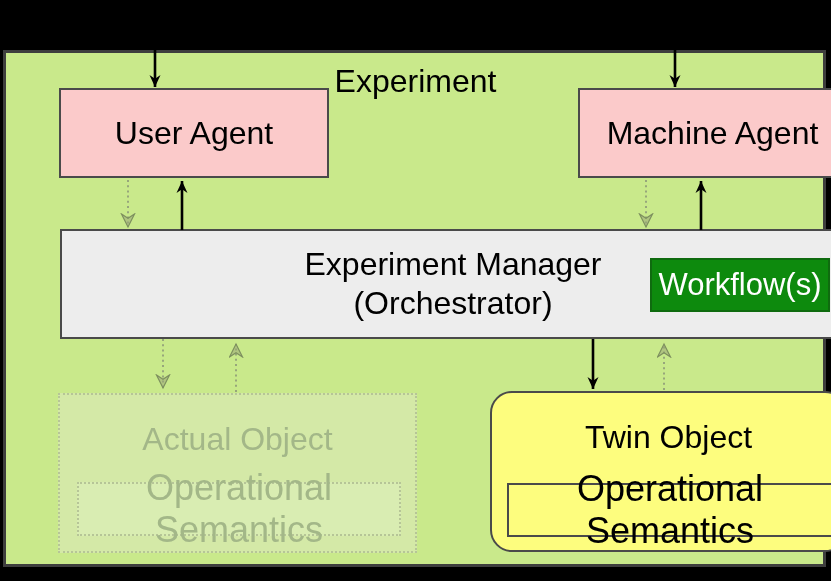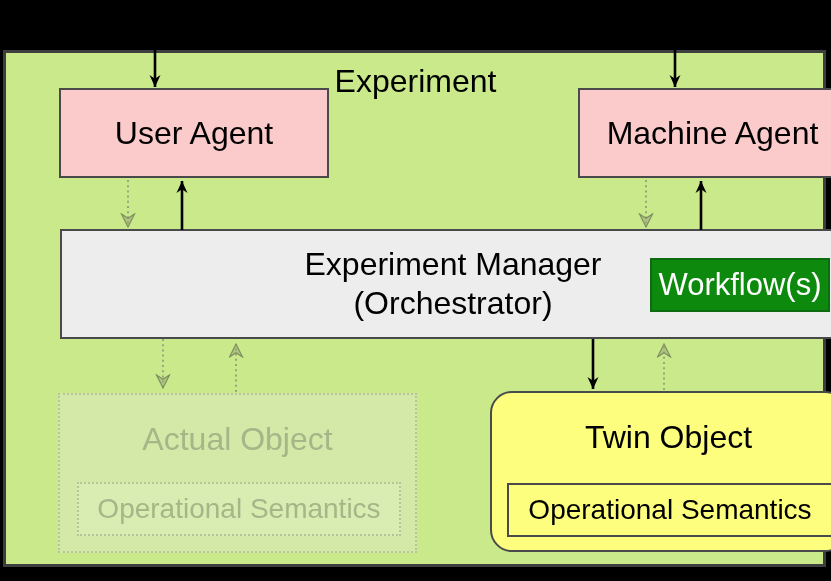--- a/index.html
+++ b/index.html
@@ -84,21 +84,21 @@
     align-items: center;
     justify-content: center;
     font-size: 32px;
   }
   .inner-box {
     position: absolute;
     box-sizing: border-box;
     display: flex;
     align-items: center;
     justify-content: center;
-    font-size: 28px;
+    font-size: 36px;
   }
   .inner-actual {
     left: 17px; top: 87px; width: 324px; height: 54px;
     background: var(--faded-inner-fill, #d9edb2);
     border: 2px dotted var(--faded-border, #b6c597);
     color: var(--faded-text, #a3b788);
   }
   .inner-twin {
     left: 15px; top: 90px; width: 326px; height: 54px;
     background: var(--twin-fill, #fdfd7e);

